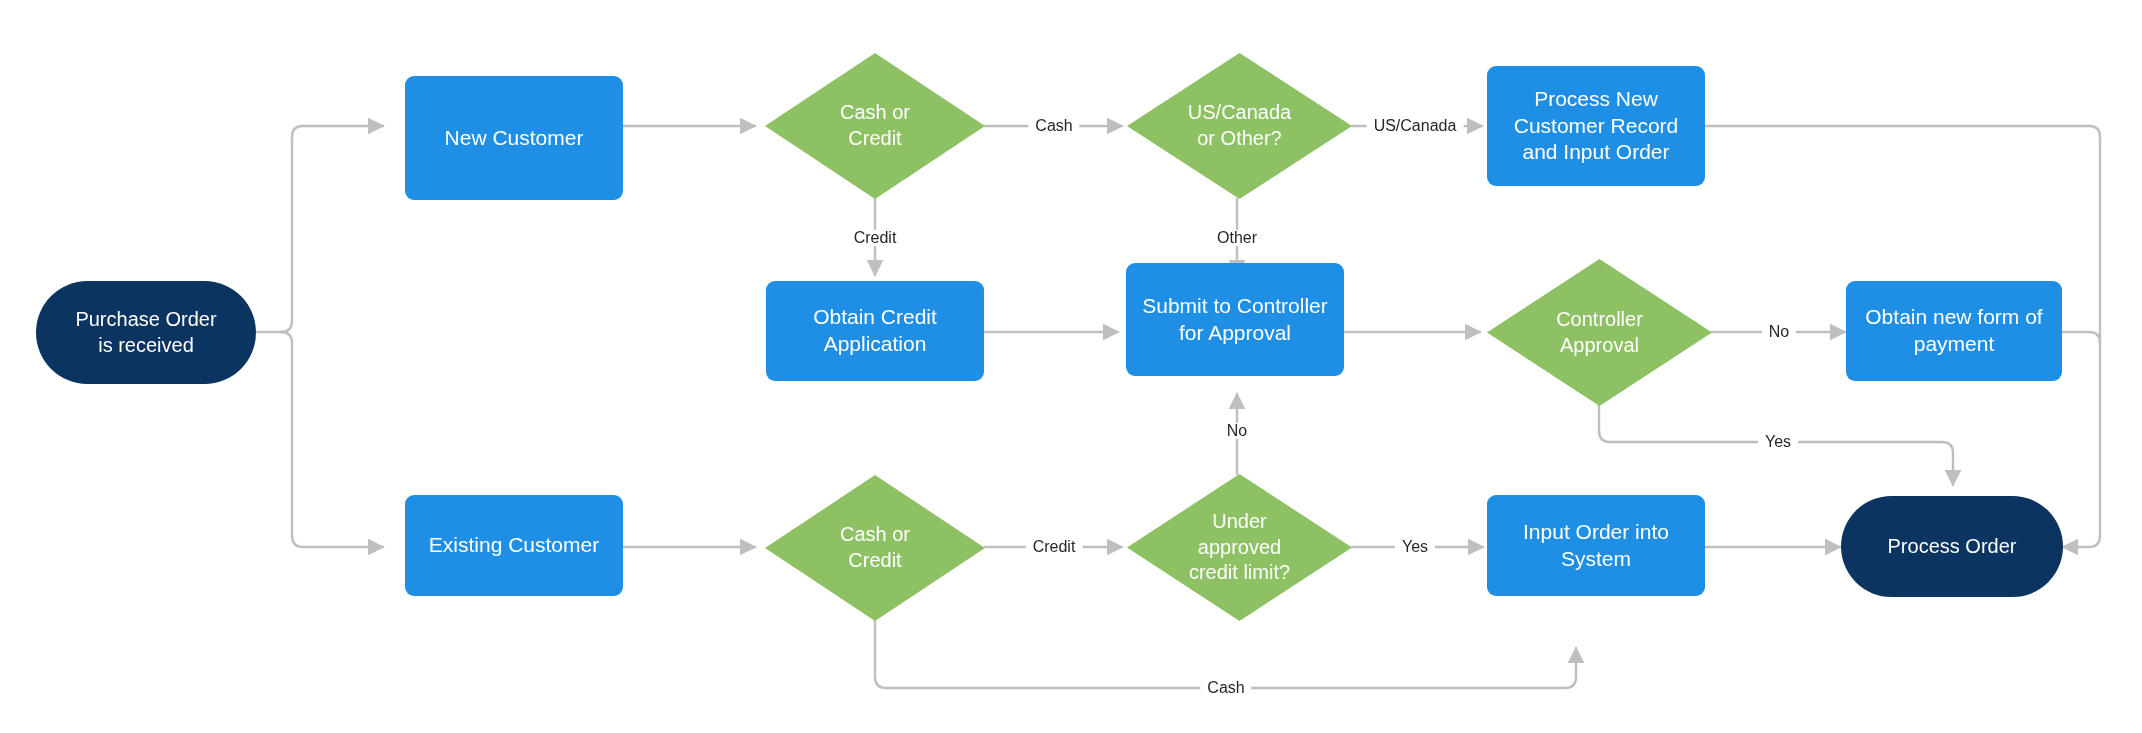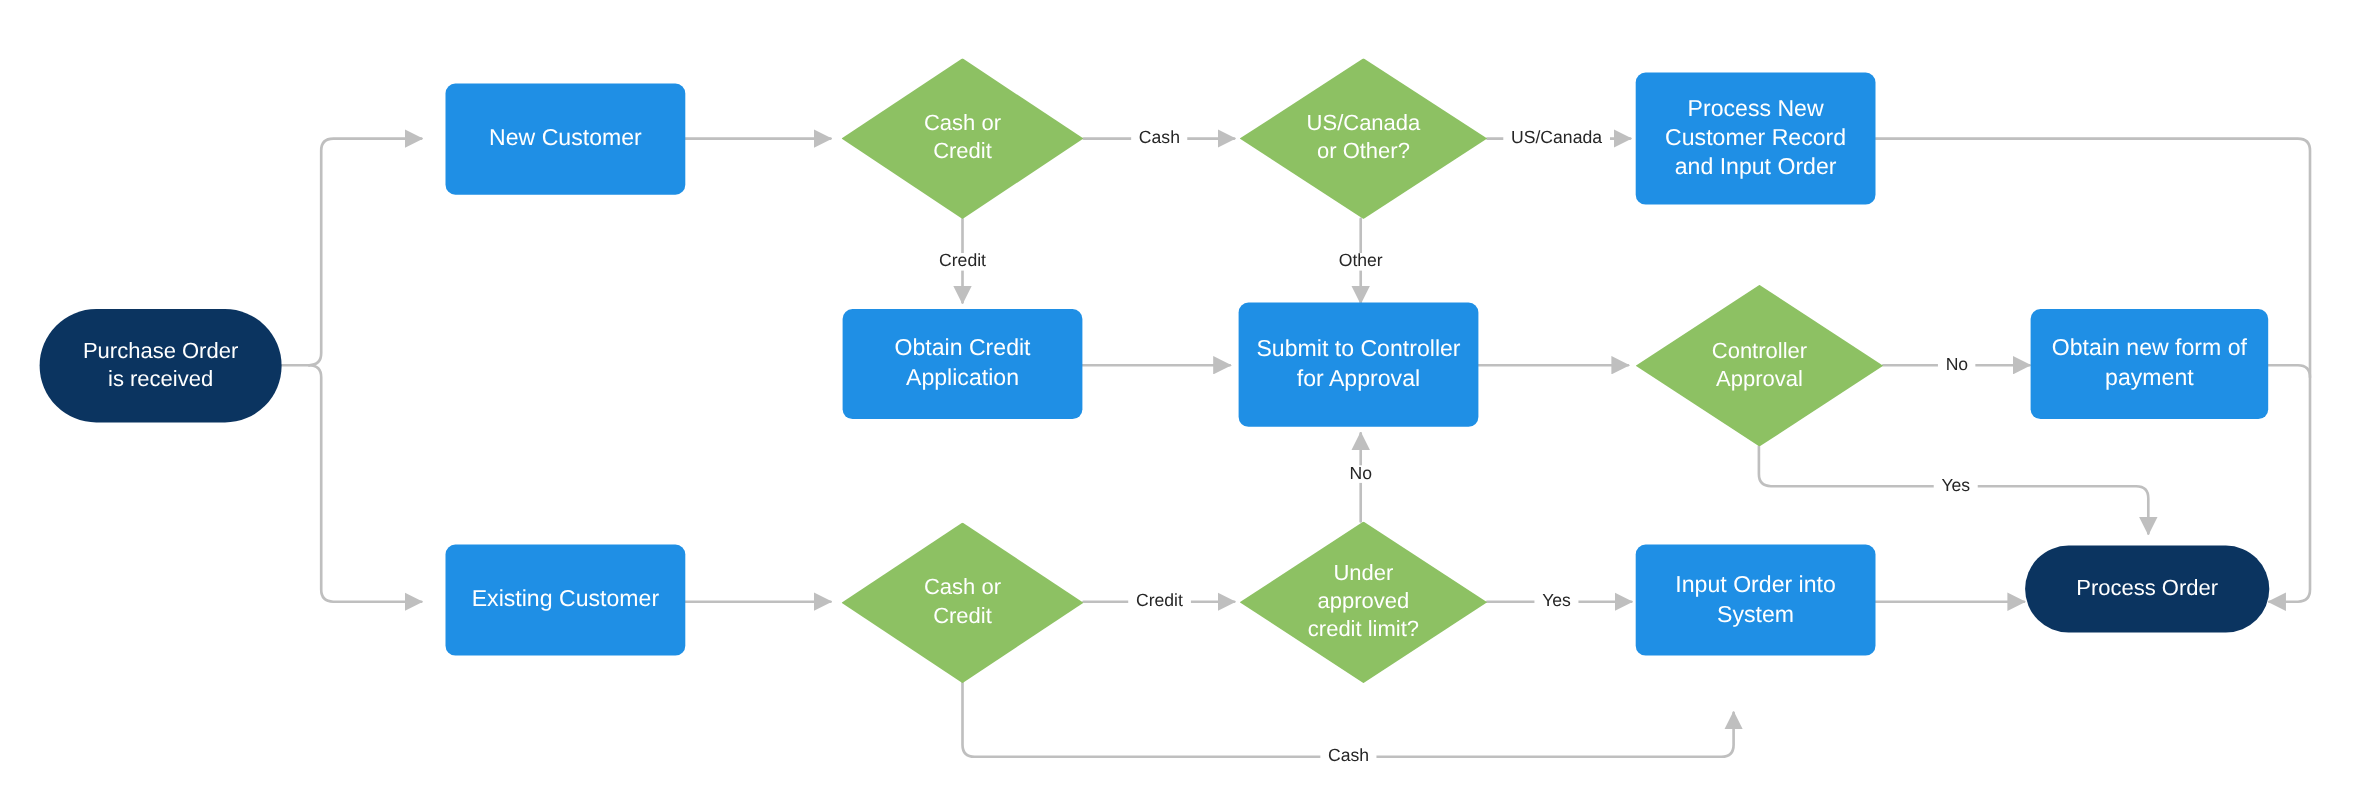--- a/index.html
+++ b/index.html
@@ -128,21 +128,21 @@
 
       <path d="M 1705 547 L 1840 547" marker-end="url(#arrow)"></path>
     </g>
   </svg>
 
   <div class="node terminator" style="left:36px; top:281px; width:220px; height:103px;">
     <span>Purchase Order
 is received</span>
   </div>
 
-  <div class="node process" style="left:405px; top:76px; width:218px; height:101px;">
+  <div class="node process" style="left:405px; top:76px; width:218px; height:124px;">
     <span>New Customer</span>
   </div>
 
   <div class="node decision" style="left:765px; top:53px; width:220px; height:146px;">
     <span class="diamond-shape"></span>
     <span class="diamond-label">Cash or
 Credit</span>
   </div>
 
   <div class="node decision" style="left:1127px; top:53px; width:225px; height:146px;">
@@ -155,21 +155,21 @@
     <span>Process New
 Customer Record
 and Input Order</span>
   </div>
 
   <div class="node process" style="left:766px; top:281px; width:218px; height:100px;">
     <span>Obtain Credit
 Application</span>
   </div>
 
-  <div class="node process" style="left:1126px; top:275px; width:218px; height:113px;">
+  <div class="node process" style="left:1126px; top:263px; width:218px; height:113px;">
     <span>Submit to Controller
 for Approval</span>
   </div>
 
   <div class="node decision" style="left:1487px; top:259px; width:225px; height:147px;">
     <span class="diamond-shape"></span>
     <span class="diamond-label">Controller
 Approval</span>
   </div>
 
@@ -193,21 +193,21 @@
     <span class="diamond-label">Under
 approved
 credit limit?</span>
   </div>
 
   <div class="node process" style="left:1487px; top:495px; width:218px; height:101px;">
     <span>Input Order into
 System</span>
   </div>
 
-  <div class="node terminator" style="left:1841px; top:496px; width:222px; height:79px;">
+  <div class="node terminator" style="left:1841px; top:496px; width:222px; height:101px;">
     <span>Process Order</span>
   </div>
 
   <span class="edge-label" style="left:1054px; top:126px;">Cash</span>
   <span class="edge-label" style="left:875px; top:238px;">Credit</span>
   <span class="edge-label" style="left:1415px; top:126px;">US/Canada</span>
   <span class="edge-label" style="left:1237px; top:238px;">Other</span>
   <span class="edge-label" style="left:1779px; top:332px;">No</span>
   <span class="edge-label" style="left:1778px; top:442px;">Yes</span>
   <span class="edge-label" style="left:1237px; top:431px;">No</span>

